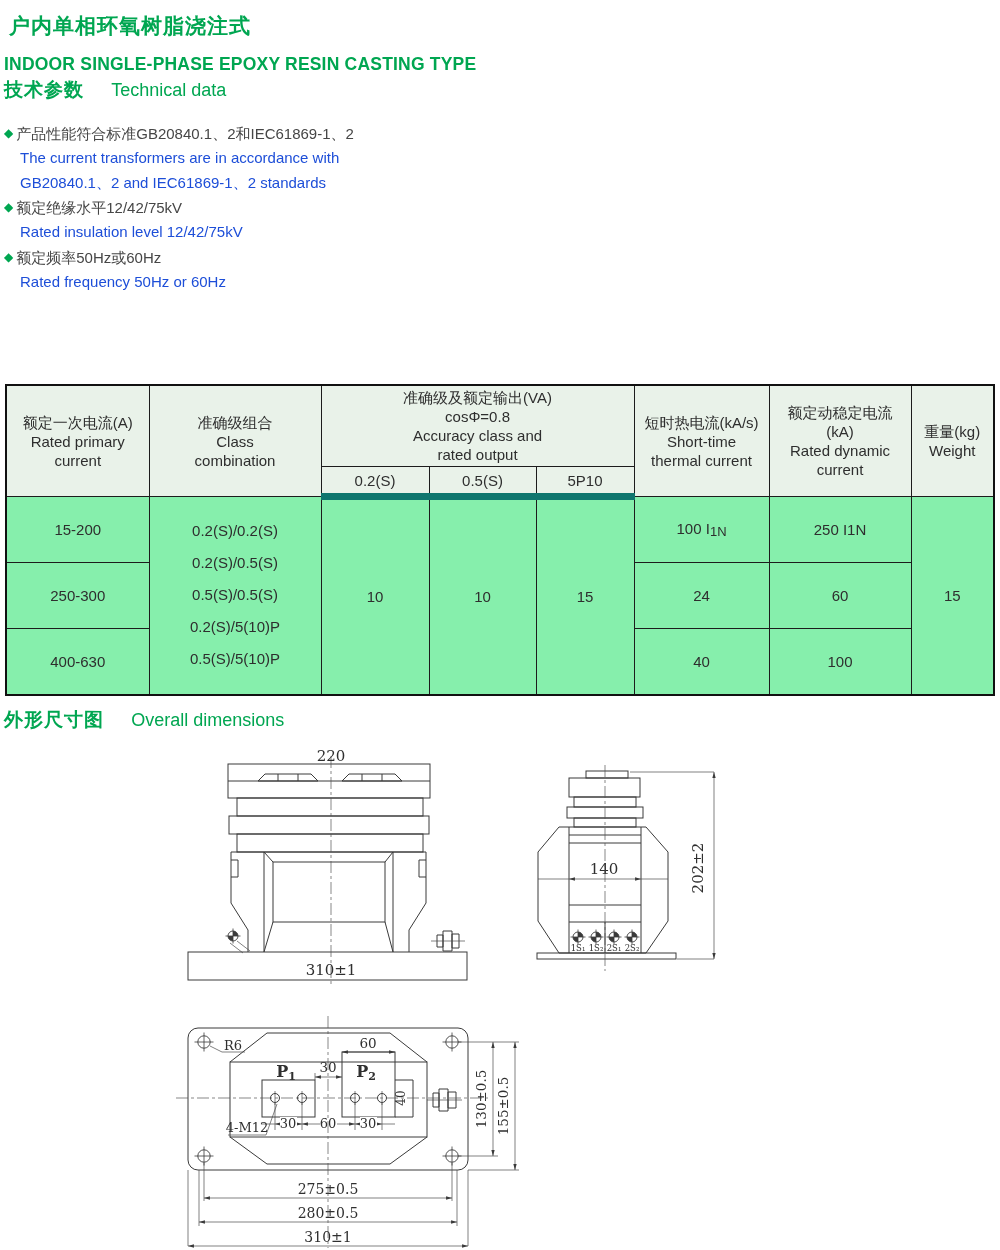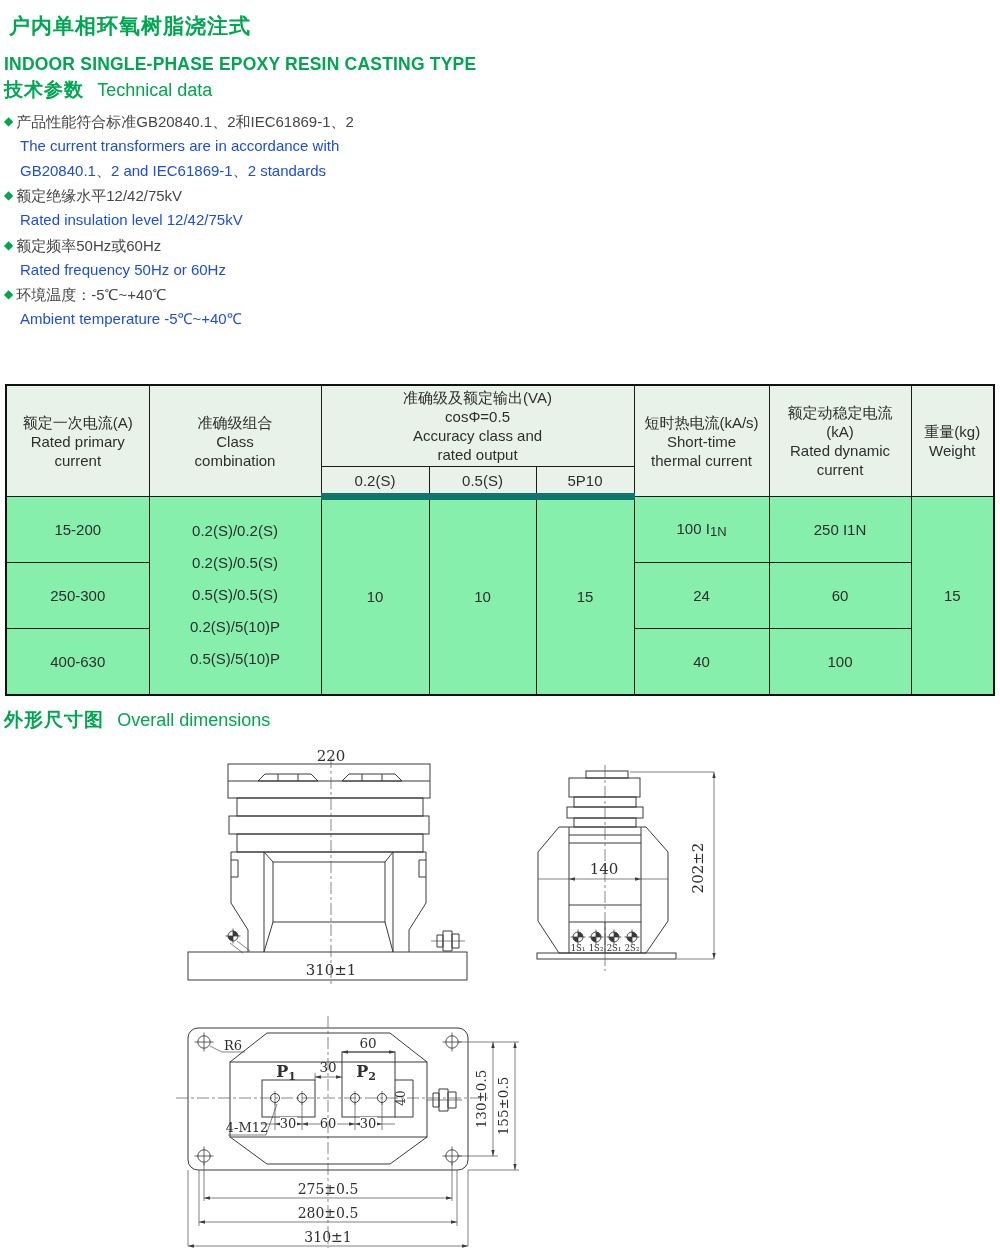--- a/index.html
+++ b/index.html
@@ -7,24 +7,24 @@
     width:1000px;height:1250px;position:relative;background:#ffffff;
     font-family:"Liberation Sans",sans-serif;color:#3a3a3a;
     -webkit-font-smoothing:antialiased;
   }
   .green{color:#00a651;}
   .titles{position:absolute;top:8px;left:4px;}
   .title-zh{font-size:21px;font-weight:bold;letter-spacing:1px;margin:5px;line-height:26px;}
   .title-en{font-size:17.5px;font-weight:bold;margin:14px 0 0 0;line-height:22px;letter-spacing:.2px;}
   .sec-head{position:absolute;left:4px;font-size:19px;line-height:24px;}
   .sec-head .zh{font-weight:bold;letter-spacing:1px;}
-  .sec-head .en{font-weight:normal;font-size:18px;margin-left:8px;}
+  .sec-head .en{font-weight:normal;font-size:18px;margin-left:22px;}
   #sec-technical{top:78px;}
   #sec-dimensions{top:708px;}
-  .features{position:absolute;top:109px;left:4px;font-size:15px;line-height:24.5px;color:#464646;}
+  .features{position:absolute;top:121px;left:4px;font-size:15px;line-height:24.5px;color:#464646;}
   .feature .zh-line{white-space:nowrap;}
   .feature .diamond{color:#00a651;font-size:12px;margin-right:3px;vertical-align:1.5px;}
   .feature .en-line{padding-left:16px;white-space:nowrap;color:#1d4ed8;}
   table.spec{
     position:absolute;top:384px;left:5px;width:988px;border-collapse:collapse;
     table-layout:fixed;font-size:15px;color:#2e2e2e;
     border:2px solid #111;
   }
   table.spec th,table.spec td{border:1px solid #1c1c1c;text-align:center;vertical-align:middle;padding:0;font-weight:normal;}
   table.spec thead th{background:#e9f2e9;line-height:19px;}
@@ -59,24 +59,20 @@
     <div class="en-line">GB20840.1、2 and IEC61869-1、2 standards</div>
   </div>
   <div class="feature">
     <div class="zh-line"><span class="diamond">◆</span><span>额定绝缘水平12/42/75kV</span></div>
     <div class="en-line">Rated insulation level 12/42/75kV</div>
   </div>
   <div class="feature">
     <div class="zh-line"><span class="diamond">◆</span><span>额定频率50Hz或60Hz</span></div>
     <div class="en-line">Rated frequency 50Hz or 60Hz</div>
   </div>
-  <div class="feature">
-    <div class="zh-line"><span class="diamond">◆</span><span>环境温度：-5℃~+40℃</span></div>
-    <div class="en-line">Ambient temperature -5℃~+40℃</div>
-  </div>
 </div>
 
 <table class="spec">
   <colgroup>
     <col style="width:143px">
       <col style="width:172px">
       <col style="width:108px">
       <col style="width:107px">
     <col style="width:98px">
       <col style="width:135px">
@@ -90,21 +86,21 @@
         <div>Rated primary</div>
         <div>current</div>
       </th>
       <th rowspan="2">
         <div>准确级组合</div>
         <div>Class</div>
         <div>combination</div>
       </th>
       <th colspan="3">
         <div>准确级及额定输出(VA)</div>
-        <div>cosΦ=0.5</div>
+        <div>cosΦ=0.8</div>
         <div>Accuracy class and</div>
         <div>rated output</div>
       </th>
       <th rowspan="2">
         <div>短时热电流(kA/s)</div>
         <div>Short-time</div>
         <div>thermal current</div>
       </th>
       <th rowspan="2">
         <div>额定动稳定电流</div>

